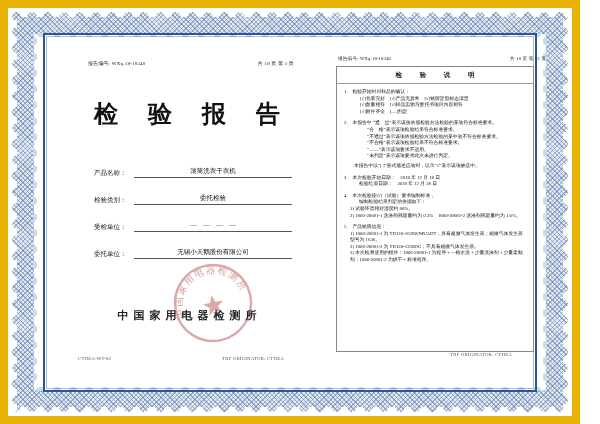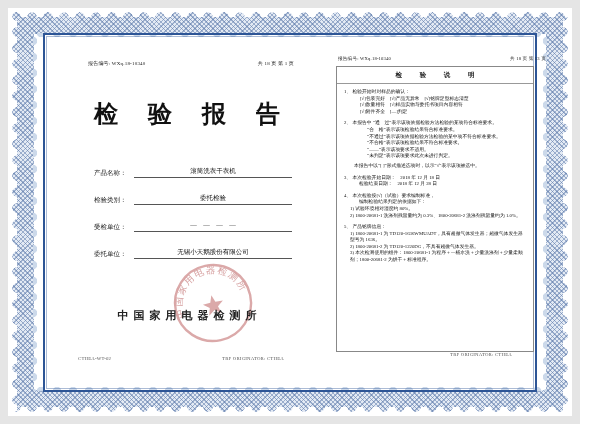--- a/index.html
+++ b/index.html
@@ -1,16 +1,16 @@
 <!DOCTYPE html>
 <html><head>
 <meta charset="utf-8">
 <style>
   html,body{margin:0;padding:0;background:#fff;}
-  .canvas{position:relative;width:580px;height:424px;background:#e5e5e5;overflow:hidden;
+  .canvas{position:relative;width:580px;height:424px;background:#eab308;overflow:hidden;
           font-family:"Liberation Serif","DejaVu Serif",serif;color:#1a1a1a;}
 
   
   .lace{position:absolute;inset:12px;background-color:#e3eaf4;
         background-image:
           repeating-linear-gradient(45deg, rgba(88,118,168,.55) 0 1px, rgba(0,0,0,0) 1px 3.2px),
           repeating-linear-gradient(-45deg, rgba(88,118,168,.5) 0 1px, rgba(0,0,0,0) 1px 3.2px);}
   .wv{position:absolute;}
   .wv-t{top:8px;left:8px;right:8px;height:9px;
         background:radial-gradient(circle at 8px 9px, rgba(0,0,0,0) 0 4.5px, #fff 5px);

